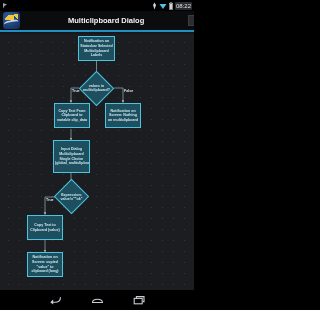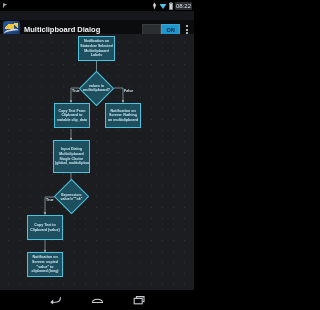--- a/index.html
+++ b/index.html
@@ -30,25 +30,26 @@
   }
   .sicon { display: block; }
   #clock {
     font-size: 6px; color: #dfe3e6; letter-spacing: 0px;
     background: #2a2d30; padding: 0 1px; border-radius: 1px;
     line-height: 8px;
   }
 
   
   #actionbar {
-    position: absolute; top: 20px; left: 0;
+    position: absolute; top: 11px; left: 0;
     width: 194px; height: 21px;
     background: #0b0c0d;
     display: flex; align-items: center;
     border-bottom: 2px solid #1f8fc4;
+    gap: 44px;
   }
   #app-icon {
     width: 17px; height: 17px; margin-left: 3px;
     border-radius: 3px;
     background: radial-gradient(circle at 35% 30%, #2e5fa8 0%, #1d3f77 60%, #14284d 100%);
     position: relative; overflow: hidden; flex: 0 0 auto;
   }
   #app-icon .crown {
     position: absolute; top: 2px; left: 2px; width: 13px; height: 6px;
     background:

